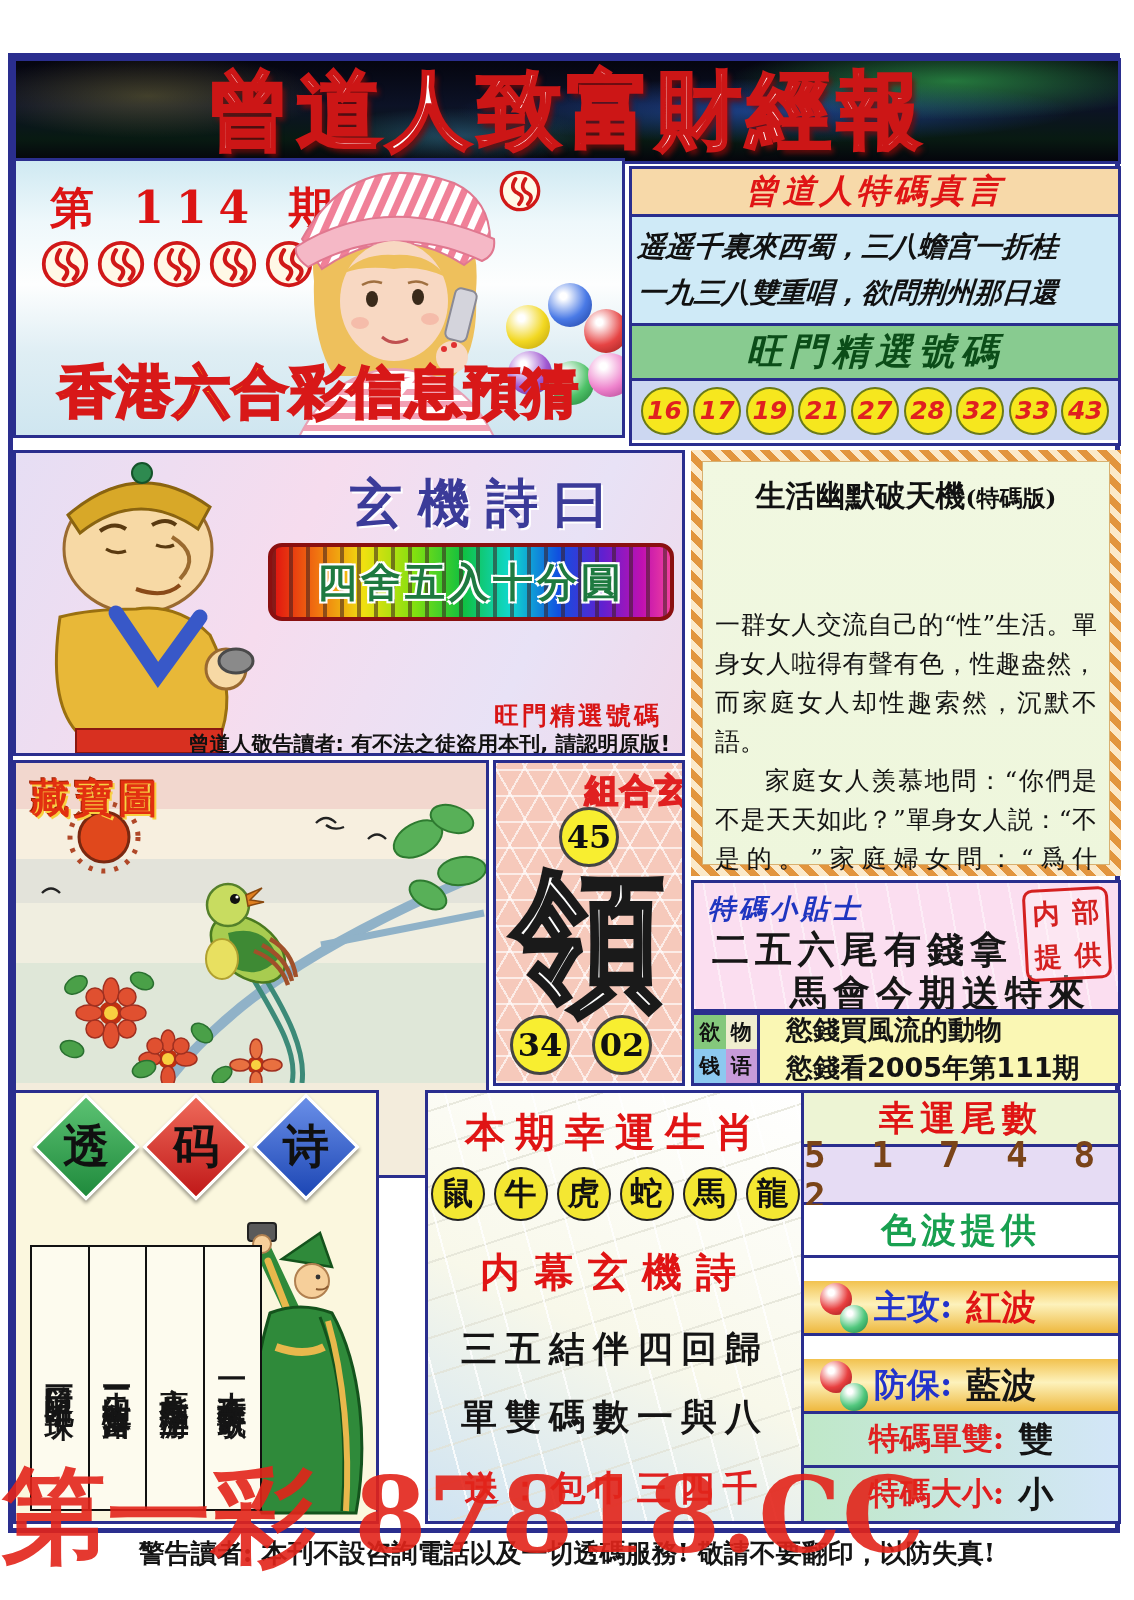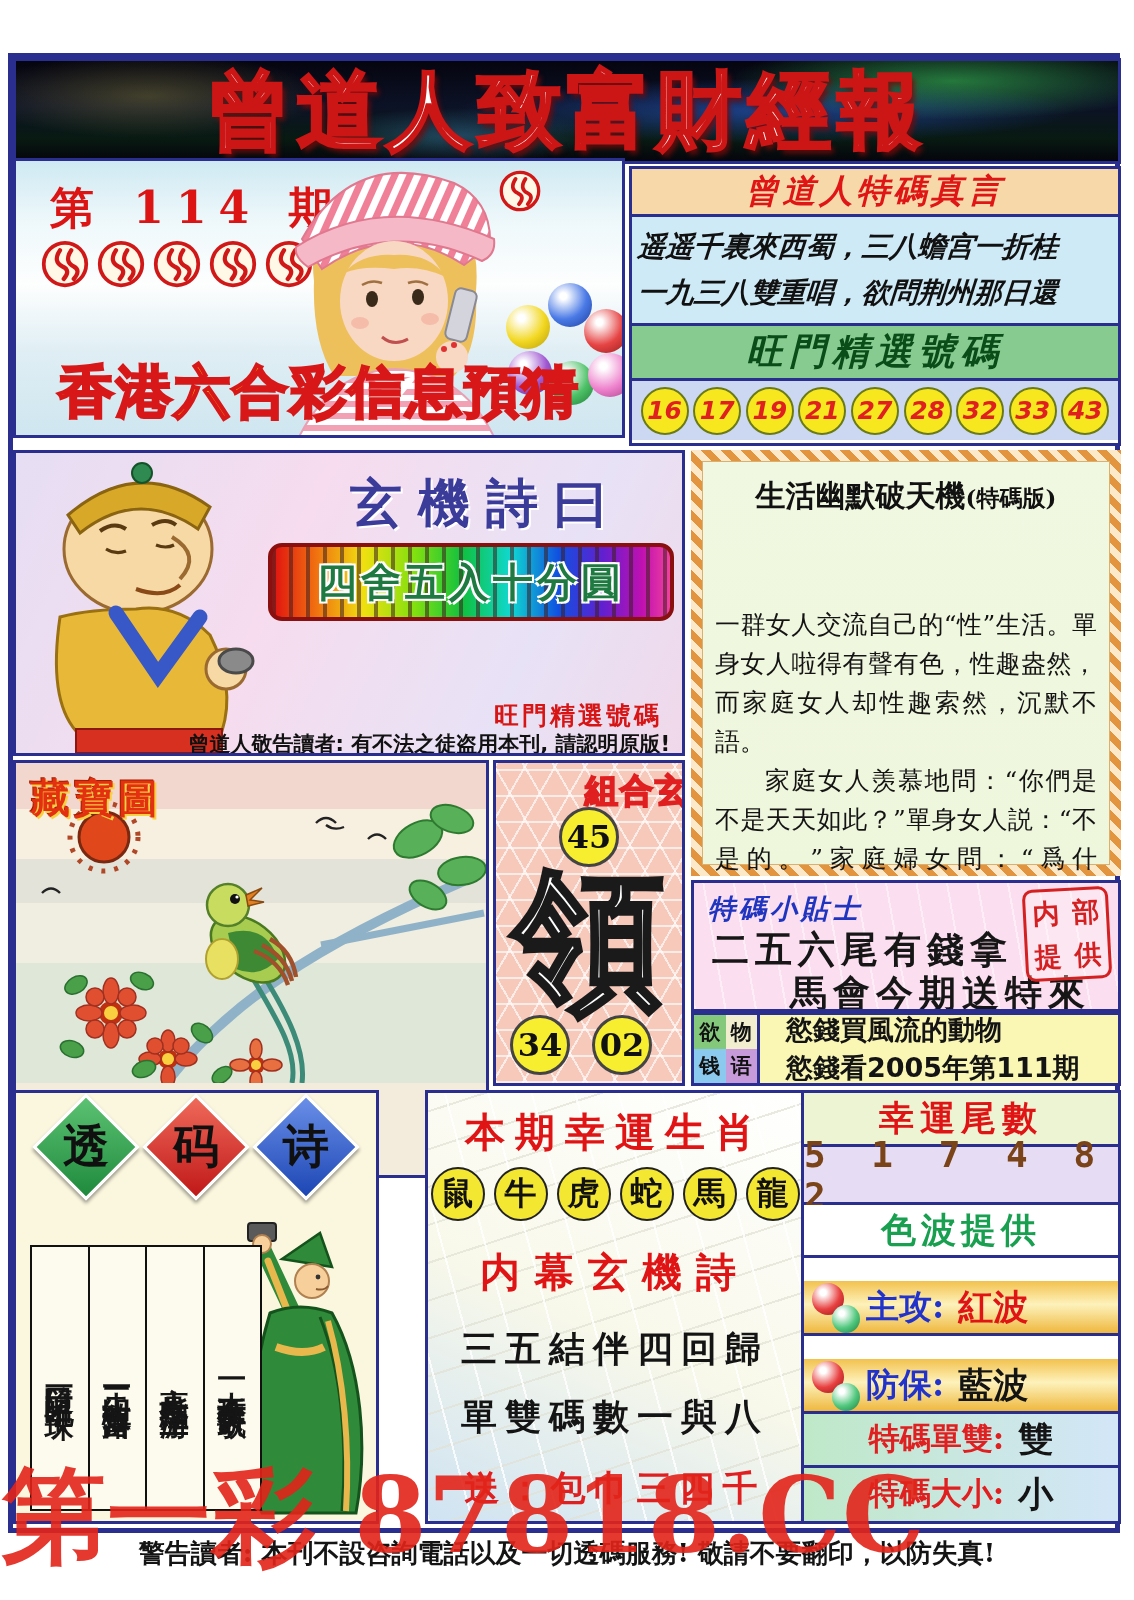--- a/index.html
+++ b/index.html
@@ -150,21 +150,21 @@
   .lucky-line2 { position:absolute; top:300px; width:100%; text-align:center; color:#141414; font-weight:bold; font-size:36px; letter-spacing:8px; font-family:"DejaVu Serif",serif; white-space:nowrap; }
   .lucky-gift { position:absolute; top:372px; width:100%; text-align:center; color:#e02020; font-weight:bold; font-size:35px; letter-spacing:8px; font-family:"DejaVu Serif",serif; white-space:nowrap; }
 
   
   .rpanel { position:absolute; left:801px; top:1090px; width:320px; height:434px; border:3px solid #2a2e8e; display:flex; flex-direction:column; background:#fff; }
   .rrow { border-bottom:3px solid #2a2e8e; display:flex; align-items:center; justify-content:center; }
   .rrow:last-child { border-bottom:none; }
   .rr-tailhead { height:62px; background:#edf4d4; color:#e01414; font-weight:bold; font-size:35px; letter-spacing:6px; font-family:"DejaVu Serif",serif; }
   .rr-digits { height:58px; background:#e6dcf4; color:#7a4418; font-weight:bold; font-size:36px; letter-spacing:12px; font-family:"DejaVu Sans Mono",monospace; }
   .rr-wave { height:60px; background:#fff; color:#18a050; font-weight:bold; font-size:35px; letter-spacing:5px; font-family:"DejaVu Serif",serif; }
-  .rr-gold { height:62px; background:linear-gradient(180deg,#f2c24e,#fdf2bc 45%,#eeb83e); justify-content:flex-start; padding-left:8px;margin-top:23px; }
+  .rr-gold { height:62px; background:linear-gradient(180deg,#f2c24e,#fdf2bc 45%,#eeb83e); justify-content:flex-start; padding-left:16px;margin-top:23px; }
   .rr-cool { height:61px; background:linear-gradient(90deg,#bfe8c8,#d3e6f8); }
   .rlabel-blue { color:#2233cc; font-weight:bold; font-size:33px; font-family:"DejaVu Serif",serif; }
   .rvalue-red { color:#e01414; font-weight:bold; font-size:35px; margin-left:14px; font-family:"DejaVu Serif",serif; }
   .rvalue-black { color:#141414; font-weight:bold; font-size:35px; margin-left:14px; font-family:"DejaVu Serif",serif; }
   .rlabel-red { color:#e02020; font-weight:bold; font-size:31px; font-family:"DejaVu Serif",serif; }
   .ballpair { width:52px; height:52px; position:relative; margin-right:2px; flex:none; }
   .ballpair i { position:absolute; border-radius:50%; }
   .ballpair .bp-r { width:32px; height:32px; left:0; top:2px; background:radial-gradient(circle at 35% 30%, #fff 10%, #e84040 55%, #8e1414); }
   .ballpair .bp-g { width:28px; height:28px; left:20px; top:24px; background:radial-gradient(circle at 35% 30%, #fff 10%, #52c87e 55%, #1a7a40); }
 

